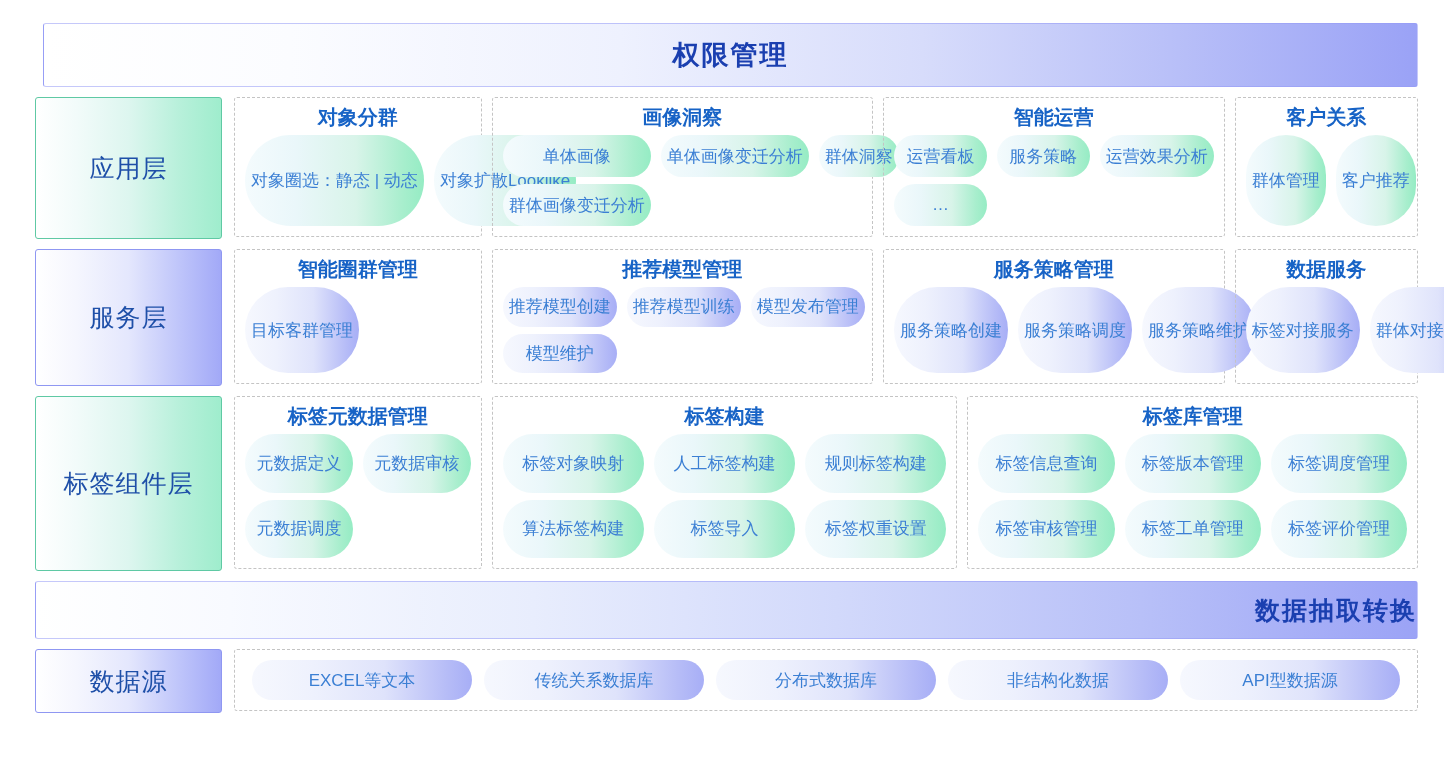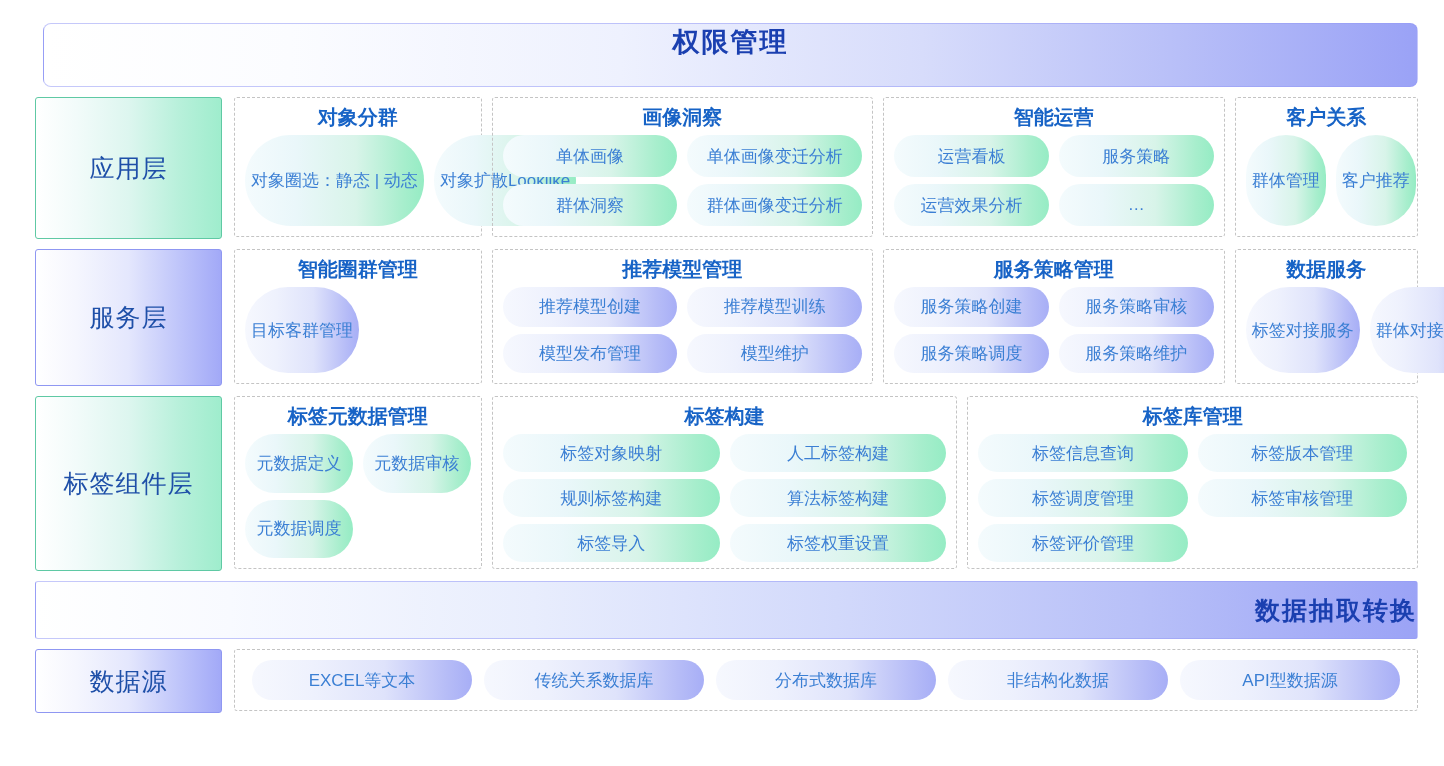--- a/index.html
+++ b/index.html
@@ -20,30 +20,31 @@
     height: 766px;
     box-sizing: border-box;
     padding: 23px 26px 22px 35px;
     display: flex;
     flex-direction: column;
   }
 
   
   .banner {
     height: 62px;
-    border-radius: 8px;
+    border-radius: 3px;
     border: 1px solid rgba(150,155,245,0.55);
     background: linear-gradient(to right,
         #ffffff 0%,
         #fbfcff 18%,
         #eef1fe 42%,
         #d7dcfb 64%,
         #b9c0f8 82%,
         #9aa2f6 100%);
     display: flex;
+    align-items: center;
     justify-content: center;
     margin-bottom: 10px;
     flex: 0 0 auto;
     margin-left: 8px;
   }
   .banner-text {
     font-size: 27px;
     font-weight: bold;
     color: #1a3fb0;
     letter-spacing: 2px;
@@ -103,21 +104,21 @@
     margin-bottom: 6px;
     white-space: nowrap;
   }
   .pill-grid {
     display: grid;
     gap: 7px 10px;
     flex: 1 1 auto;
     align-content: stretch;
   }
   .cols-1 { grid-template-columns: 1fr 1fr; }
-  .cols-2 { grid-template-columns: 1fr 1fr; }
+  .cols-2 { grid-template-columns: 1fr 1fr 1fr; }
 
   .pill {
     border-radius: 999px;
     display: flex;
     align-items: center;
     justify-content: center;
     font-size: 17px;
     color: #3b7fd4;
     white-space: nowrap;
     padding: 0 6px;
@@ -249,21 +250,20 @@
               <div class="pill pill-purple">推荐模型创建</div>
               <div class="pill pill-purple">推荐模型训练</div>
               <div class="pill pill-purple">模型发布管理</div>
               <div class="pill pill-purple">模型维护</div>
             </div>
           </div>
           <div class="group" style="flex: 1 1 345px;">
             <div class="group-title">服务策略管理</div>
             <div class="pill-grid cols-2">
               <div class="pill pill-purple">服务策略创建</div>
-              <div class="pill pill-purple">服务策略审核</div>
               <div class="pill pill-purple">服务策略调度</div>
               <div class="pill pill-purple">服务策略维护</div>
             </div>
           </div>
           <div class="group" style="flex: 1 1 185px;">
             <div class="group-title">数据服务</div>
             <div class="pill-grid cols-1">
               <div class="pill pill-purple">标签对接服务</div>
               <div class="pill pill-purple">群体对接服务</div>
             </div>
@@ -294,20 +294,21 @@
               <div class="pill pill-green">标签权重设置</div>
             </div>
           </div>
           <div class="group" style="flex: 1 1 455px;">
             <div class="group-title">标签库管理</div>
             <div class="pill-grid cols-2">
               <div class="pill pill-green">标签信息查询</div>
               <div class="pill pill-green">标签版本管理</div>
               <div class="pill pill-green">标签调度管理</div>
               <div class="pill pill-green">标签审核管理</div>
+              <div class="pill pill-green">标签工单管理</div>
               <div class="pill pill-green">标签评价管理</div>
             </div>
           </div>
         </div>
       </div>
     </div>
 
   <div class="mid-banner">
     <span class="mid-banner-text">数据抽取转换</span>
   </div>

